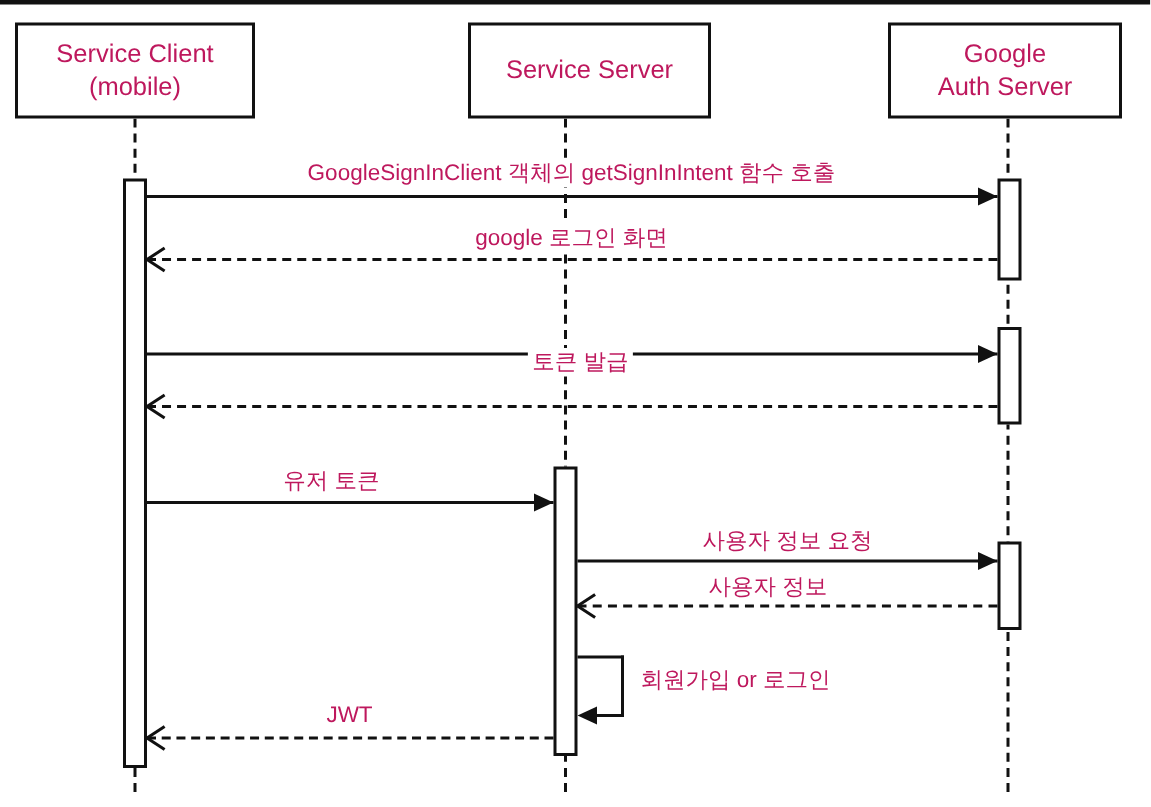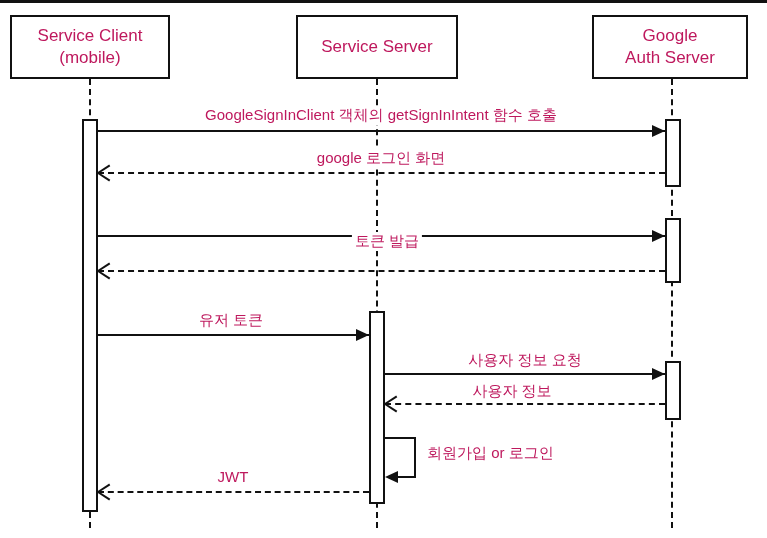--- a/index.html
+++ b/index.html
@@ -34,21 +34,21 @@
 <body>
 
 <div class="stage">
 
   <div class="toprule"></div>
 
   <div class="actor" style="left:10px;top:15px;width:160px;height:64px;">
     <span>Service Client</span>
     <span>(mobile)</span>
   </div>
-  <div class="actor" style="left:296px;top:15px;width:162px;height:64px;">
+  <div class="actor" style="left:312px;top:15px;width:162px;height:64px;">
     <span>Service Server</span>
     <span></span>
   </div>
   <div class="actor" style="left:592px;top:15px;width:156px;height:64px;">
     <span>Google</span>
     <span>Auth Server</span>
   </div>
 
   <div class="lifeline" style="left:89px;top:79px;height:449px;"></div>
   <div class="lifeline" style="left:376px;top:79px;height:449px;"></div>
@@ -68,21 +68,21 @@
   <div class="msg dashed" style="left:98px;top:172px;width:567px;"></div>
   <div class="open-arrow left" style="left:98px;top:173px;"></div>
 
   <div class="msg" style="left:98px;top:235px;width:567px;"></div>
   <div class="arr-r" style="left:652px;top:230px;"></div>
 
   <div class="lbl" style="left:387px;top:232px;">토큰 발급</div>
   <div class="msg dashed" style="left:98px;top:270px;width:567px;"></div>
   <div class="open-arrow left" style="left:98px;top:271px;"></div>
 
-  <div class="lbl" style="left:231px;top:311px;">유저 토큰</div>
+  <div class="lbl" style="left:221px;top:311px;">유저 토큰</div>
   <div class="msg" style="left:98px;top:334px;width:271px;"></div>
   <div class="arr-r" style="left:356px;top:329px;"></div>
 
   <div class="lbl" style="left:525px;top:351px;">사용자 정보 요청</div>
   <div class="msg" style="left:385px;top:373px;width:280px;"></div>
   <div class="arr-r" style="left:652px;top:368px;"></div>
 
   <div class="lbl" style="left:512px;top:382px;">사용자 정보</div>
   <div class="msg dashed" style="left:385px;top:403px;width:280px;"></div>
   <div class="open-arrow left" style="left:385px;top:404px;"></div>

